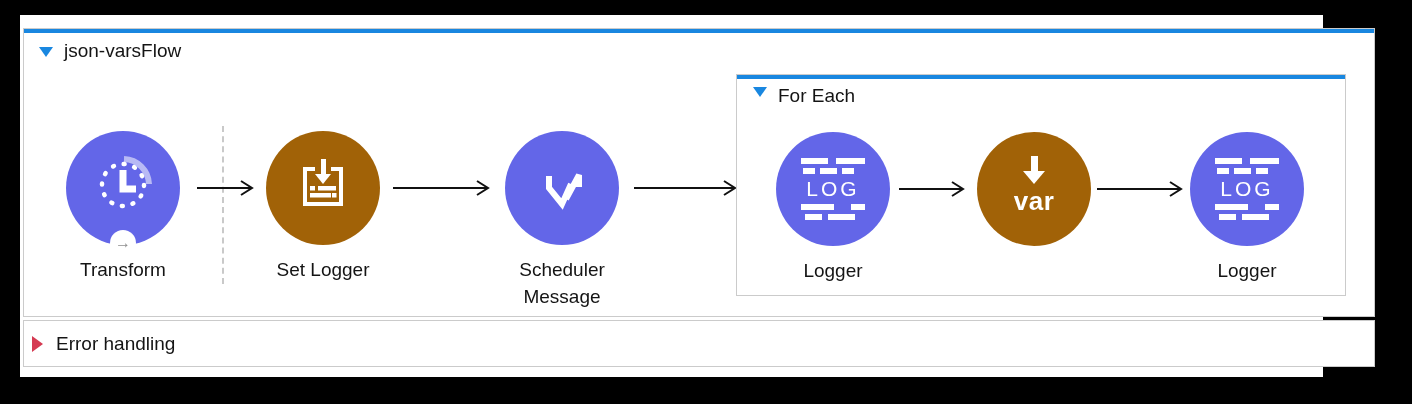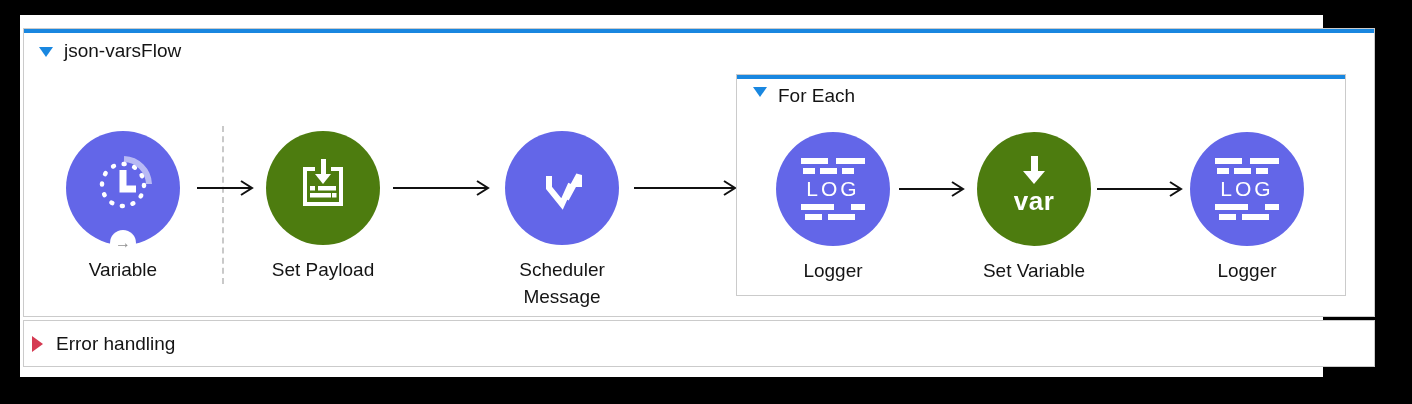--- a/index.html
+++ b/index.html
@@ -17,21 +17,21 @@
   .flow-header{position:absolute;left:15px;top:11px;display:flex;align-items:center;gap:11px;}
   .tri-down{width:0;height:0;border-left:7px solid transparent;border-right:7px solid transparent;
     border-top:10px solid #1987e0;margin-top:2px;}
   .tri-right-red{width:0;height:0;border-top:8px solid transparent;border-bottom:8px solid transparent;
     border-left:11px solid #d53a52;}
   .hdr-title{font-size:19px;line-height:22px;color:#141414;}
 
   
   .circle{position:absolute;width:114px;height:114px;border-radius:50%;}
   .purple{background:#6366e8;}
-  .green{background:#4d7c0f;}
+  .green{background:#a16207;}
   .node-label{position:absolute;width:160px;text-align:center;font-size:19px;line-height:27px;color:#141414;}
   .node-label.narrow{width:120px;}
 
   
   .arrow{position:absolute;height:18px;}
   .arrow svg{display:block;}
 
   
   .dash-sep{position:absolute;width:0;border-left:2px dashed #c9c9c9;}
 
@@ -81,21 +81,21 @@
     <div class="circle purple" style="left:42px;top:102px;">
       <svg class="icon-svg" style="left:27px;top:23px;" width="60" height="60" viewBox="0 0 60 60">
         <circle cx="30" cy="31" r="21" fill="none" stroke="#ffffff" stroke-width="4.5" stroke-dasharray="1 10" stroke-linecap="round"></circle>
         <path d="M31,5 A26,26 0 0 1 56,30" fill="none" stroke="rgba(255,255,255,0.55)" stroke-width="6"></path>
         <path d="M30,16 L30,35 L43,35" fill="none" stroke="#ffffff" stroke-width="7"></path>
       </svg>
     </div>
     <div class="trigger-badge">
       <span>→</span>
     </div>
-    <div class="node-label" style="left:19px;top:227px;">Variable</div>
+    <div class="node-label" style="left:19px;top:227px;">Transform</div>
 
     <div class="dash-sep" style="left:198px;top:97px;height:158px;"></div>
 
     <div class="arrow" style="left:173px;top:150px;">
       <svg width="57" height="18">
           <path d="M0,9 H54 M44,2 L55,9 L44,16" fill="none" stroke="#111" stroke-width="2"></path>
         </svg>
     </div>
 
     <div class="circle green" style="left:242px;top:102px;">
@@ -103,21 +103,21 @@
         <path d="M21,12 H11 V47 H47 V12 H37" fill="none" stroke="#ffffff" stroke-width="4"></path>
         <rect x="27" y="2" width="5" height="16" fill="#ffffff"></rect>
         <path d="M21,17 L37,17 L29,27 Z" fill="#ffffff"></path>
         <rect x="16" y="29" width="5" height="4.5" fill="#ffffff"></rect>
         <rect x="24" y="29" width="18" height="4.5" fill="#ffffff"></rect>
         <rect x="16" y="36" width="21" height="4.5" fill="#ffffff"></rect>
         <rect x="16" y="43" width="0" height="0" fill="#ffffff"></rect>
         <rect x="38" y="36" width="4.5" height="4.5" fill="#ffffff"></rect>
       </svg>
     </div>
-    <div class="node-label" style="left:219px;top:227px;">Set Payload</div>
+    <div class="node-label" style="left:219px;top:227px;">Set Logger</div>
 
     <div class="arrow" style="left:369px;top:150px;">
       <svg width="97" height="18">
           <path d="M0,9 H94 M84,2 L95,9 L84,16" fill="none" stroke="#111" stroke-width="2"></path>
         </svg>
     </div>
 
     <div class="circle purple" style="left:481px;top:102px;">
       <svg class="icon-svg" style="left:29px;top:28px;" width="56" height="56" viewBox="0 0 56 56">
         <path d="M15,17 L15,29 L28,45 L37,25" fill="none" stroke="#ffffff" stroke-width="6" stroke-linejoin="miter"></path>
@@ -169,21 +169,20 @@
           </svg>
       </div>
 
       <div class="circle green" style="left:240px;top:57px;">
         <div class="var-icon">
           <div class="var-arrow-shaft"></div>
           <div class="var-arrow-head"></div>
           <div class="var-text">var</div>
         </div>
       </div>
-      <div class="node-label" style="left:217px;top:182px;">Set Variable</div>
 
       <div class="arrow" style="left:360px;top:105px;">
         <svg width="86" height="18">
             <path d="M0,9 H83 M73,2 L84,9 L73,16" fill="none" stroke="#111" stroke-width="2"></path>
           </svg>
       </div>
 
       <div class="circle purple" style="left:453px;top:57px;">
         <div class="logger-icon">
           <div class="bar-row" style="justify-content:space-between;">

